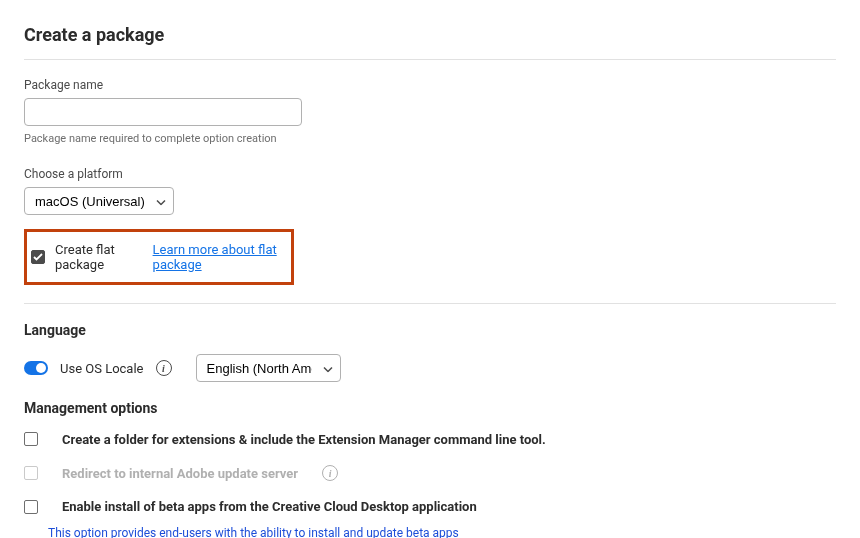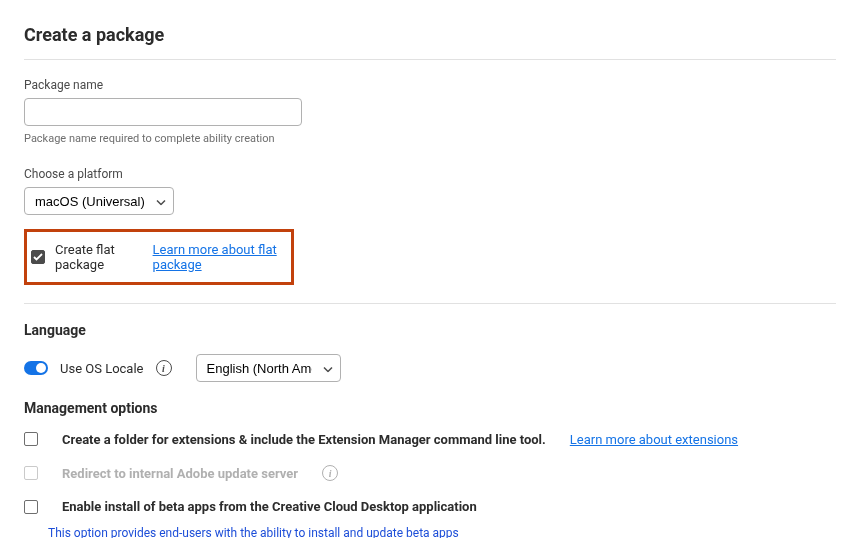--- a/index.html
+++ b/index.html
@@ -186,21 +186,21 @@
 <body>
 
 
 
 <h1 class="page-title">Create a package</h1>
 <hr class="hr">
 
 <div>
   <label class="field-label">Package name</label>
   <input type="text" class="text-input" value="" style="">
-  <div class="helper-text">Package name required to complete ability creation</div>
+  <div class="helper-text">Package name required to complete option creation</div>
 </div>
 
 <div class="section-spacer">
   <label class="field-label">Choose a platform</label>
   <div class="select-wrapper">
     <select class="select">
       <option>macOS (Universal)</option>
     </select>
     <span class="chevron">
       <svg width="10" height="6" viewBox="0 0 10 6">
@@ -240,21 +240,20 @@
         </svg>
     </span>
   </div>
 </div>
 
 <h2 class="section-heading">Management options</h2>
 
 <div class="option-row">
   <span class="checkbox"></span>
   <span class="checkbox-label bold">Create a folder for extensions &amp; include the Extension Manager command line tool.</span>
-  <a class="link" style="margin-left:0;">Learn more about extensions</a>
 </div>
 
 <div class="option-row" style="align-items:center;">
   <span class="checkbox disabled"></span>
   <span class="checkbox-label bold disabled">Redirect to internal Adobe update server</span>
   <span class="info-icon disabled">i</span>
 </div>
 
 <div>
   <div class="option-row" style="margin-bottom:12px;align-items:center;">

